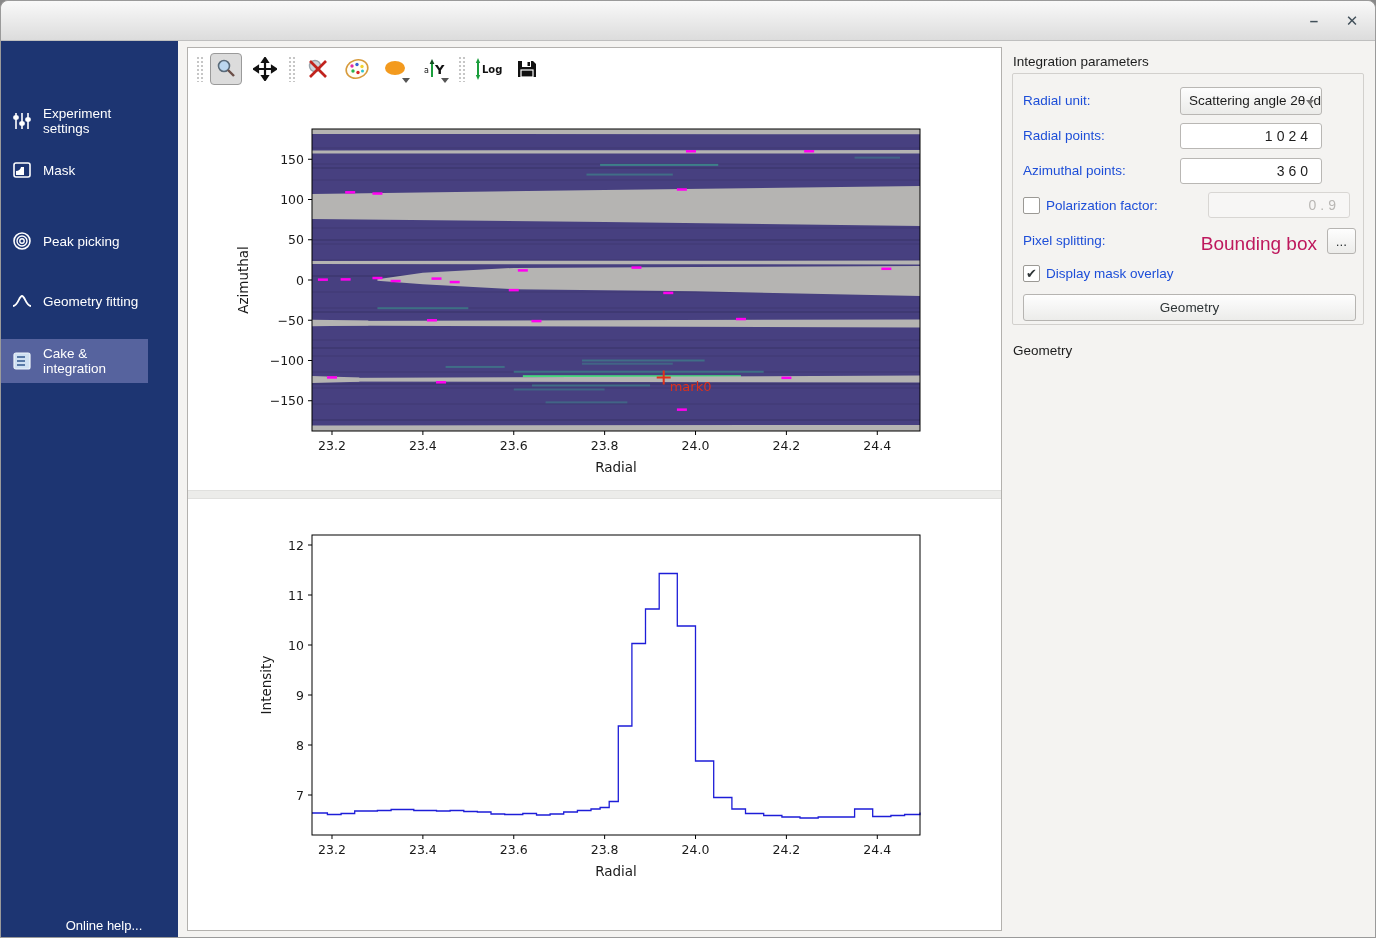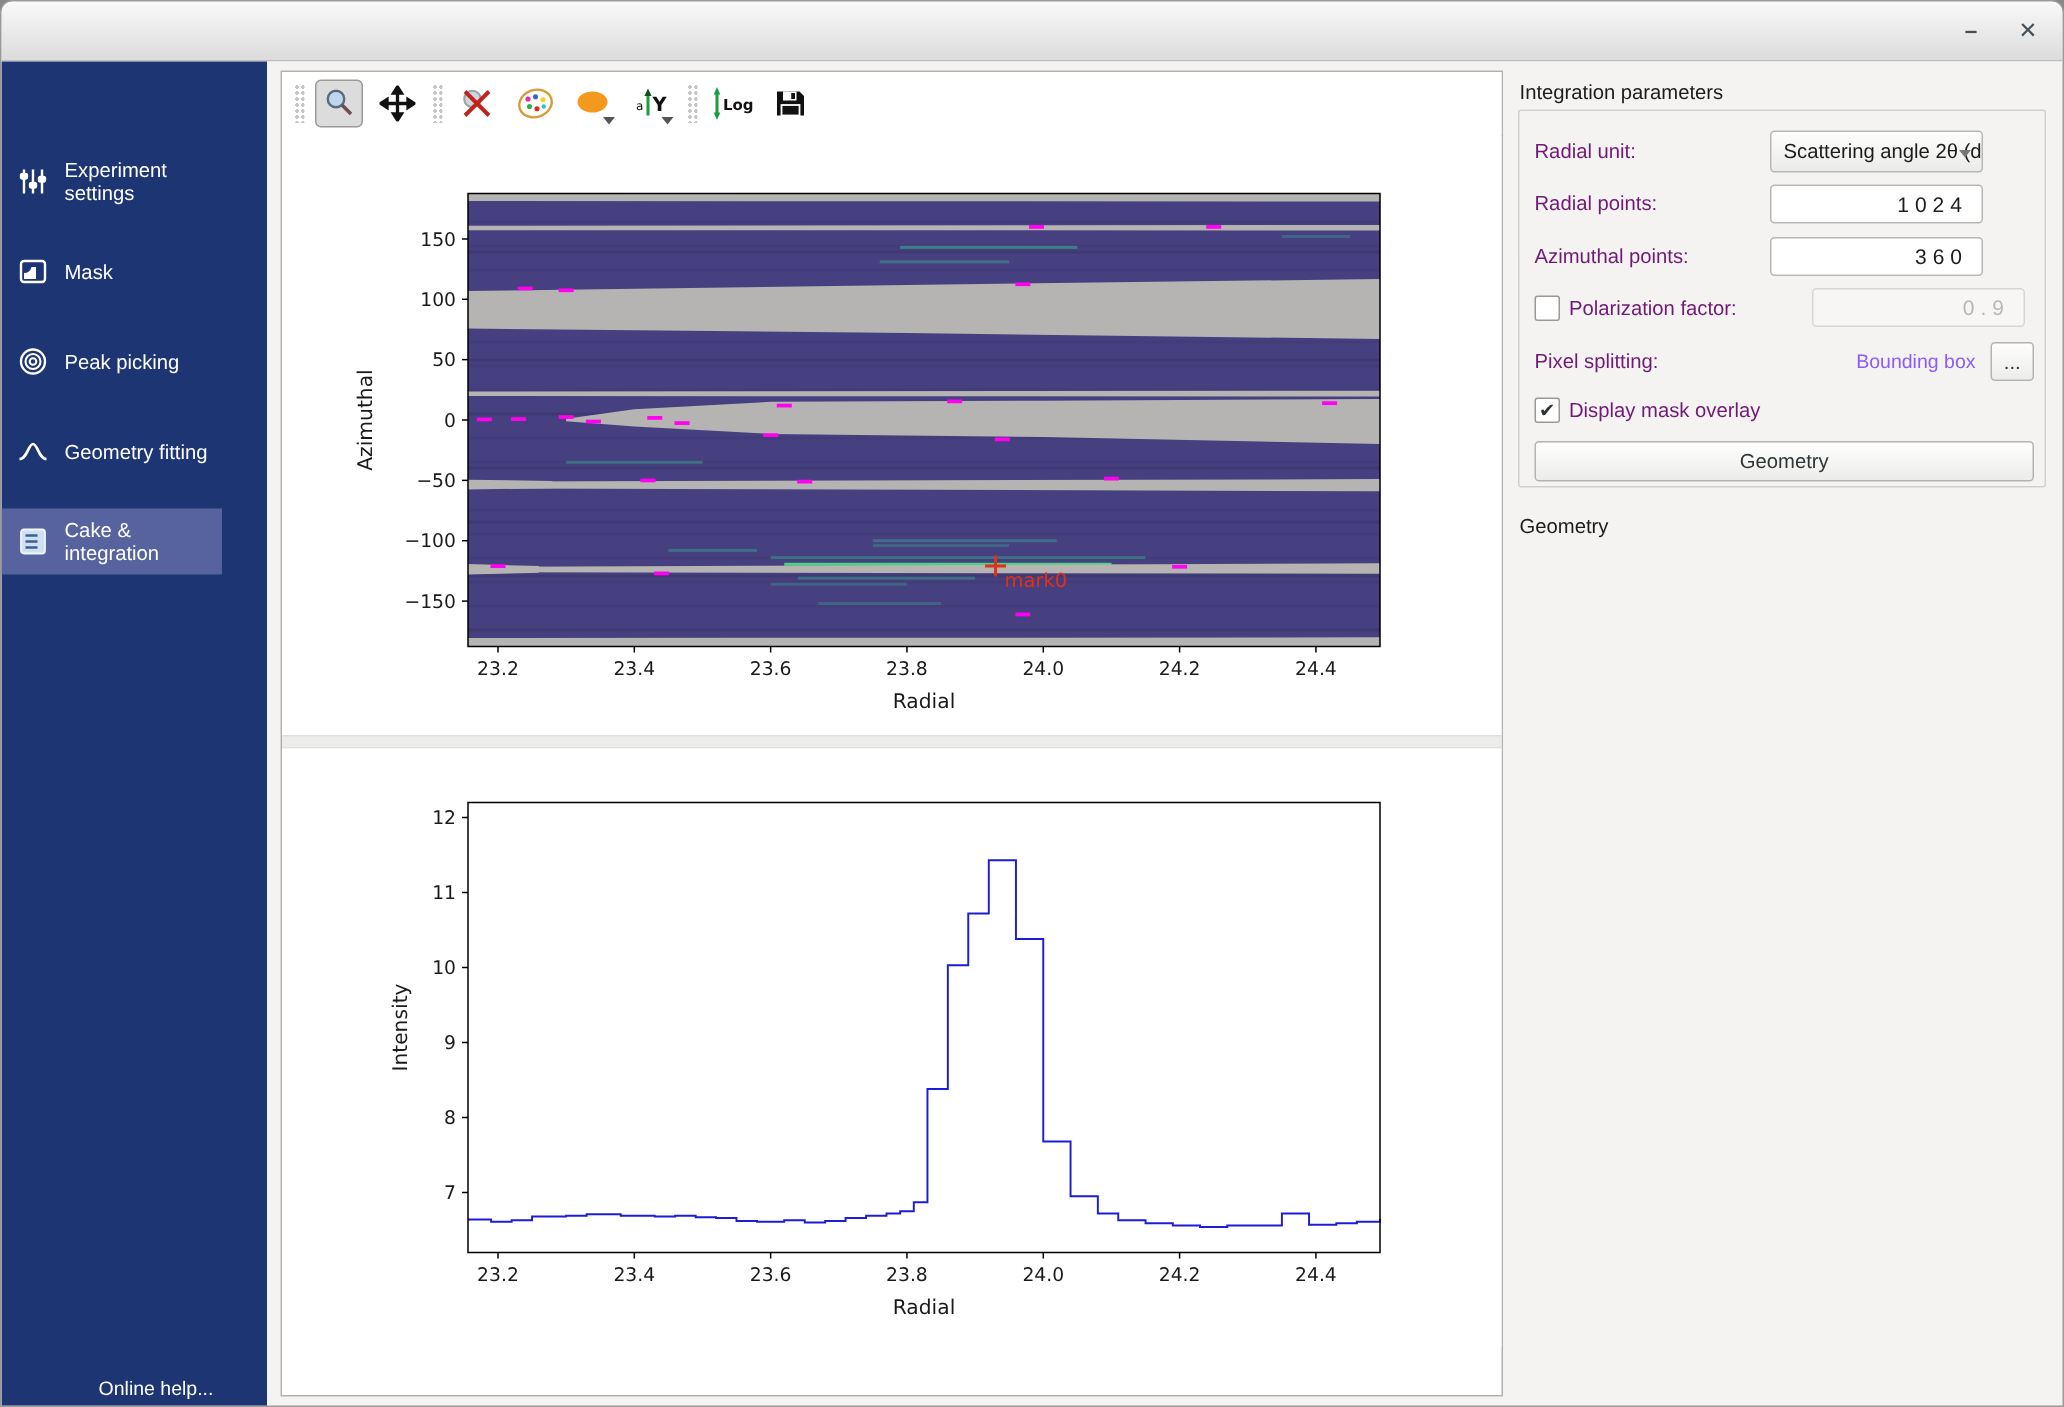--- a/index.html
+++ b/index.html
@@ -66,21 +66,21 @@
     position:absolute; left:0; bottom:0; width:813px; height:33px;
     background:#efefee; border-top:1px solid #d8d8d6;
     display:flex; align-items:center; padding-left:8px; font-size:13.5px; color:#1a1a1a;
   }
   #statusbar b{ font-weight:bold; }
   svg.plot{ display:block; font-family:"DejaVu Sans",sans-serif; }
   
   #right-panel{ position:absolute; left:1008px; top:40px; width:368px; height:898px; }
   .group-title{ position:absolute; left:4px; font-size:13.5px; color:#1c1c1c; }
   .group-box{ position:absolute; left:3px; width:352px; border:1px solid #d2d0cd; border-radius:2px; background:transparent; }
-  .field-label{ position:absolute; font-size:13.5px; color:#701a75;text-align:center; }
+  .field-label{ position:absolute; font-size:13.5px; color:#1d4ed8;text-align:center; }
   .text-field{
     position:absolute; left:167px; width:142px; height:26px;
     background:#ffffff; border:1px solid #b9b7b4; border-radius:3px;
     font-size:14px; color:#1c1c1c; text-align:right; padding:4px 9px 0 4px; letter-spacing:4px;
   }
   .text-field.disabled{ background:#f7f6f5; border-color:#d8d6d3; color:#b9b7b4;margin-left:28px; }
   .combo{
     position:absolute; left:167px; width:142px; height:28px;
     background:linear-gradient(#fdfdfd,#ebebe9); border:1px solid #b9b7b4; border-radius:3px;
     font-size:13.5px; color:#1c1c1c; padding:5px 20px 0 8px; overflow:hidden; white-space:nowrap;
@@ -90,21 +90,21 @@
   .checkbox{
     position:absolute; width:17px; height:17px; background:#ffffff;
     border:1px solid #9b9995; border-radius:2px; font-size:13px; line-height:15px;
     text-align:center; color:#2e3436; font-weight:bold;
   }
   .push-btn{
     position:absolute; background:linear-gradient(#fefefe,#ececea);
     border:1px solid #b6b4b1; border-radius:3px; font-size:13.5px; color:#2e3436;
     display:flex; align-items:center; justify-content:center;
   }
-  .value-text{ position:absolute; font-size:13px; color:#8b5cf6; }
+  .value-text{ position:absolute; font-size:19px; color:#be185d; }
 </style>
 </head>
 <body>
 
 <div id="window">
 
   <div id="titlebar">
     <div class="winbtn" id="btn-min">–</div>
     <div class="winbtn" id="btn-close">✕</div>
   </div>
@@ -116,21 +116,21 @@
           <line x1="4" y1="2" x2="4" y2="18"></line>
             <line x1="10" y1="2" x2="10" y2="18"></line>
             <line x1="16" y1="2" x2="16" y2="18"></line>
           <rect x="2" y="5" width="4" height="3" rx="1"></rect>
             <rect x="8" y="11" width="4" height="3" rx="1"></rect>
             <rect x="14" y="7" width="4" height="3" rx="1"></rect>
         </g>
       </svg>
       <span>Experiment settings</span>
     </div>
-    <div class="nav-item" style="top:118px">
+    <div class="nav-item" style="top:107px">
       <svg width="20" height="20" viewBox="0 0 20 20">
         <rect x="2" y="3" width="16" height="14" rx="2" fill="none" stroke="#fff" stroke-width="1.6"></rect>
         <path d="M4 15 L4 11 Q8 11 9 7 L12 7 L12 15 Z" fill="#fff"></path>
       </svg>
       <span>Mask</span>
     </div>
     <div class="nav-item" style="top:178px">
       <svg width="20" height="20" viewBox="0 0 20 20">
         <g fill="none" stroke="#fff">
           <circle cx="10" cy="10" r="8" stroke-width="1.6"></circle>

